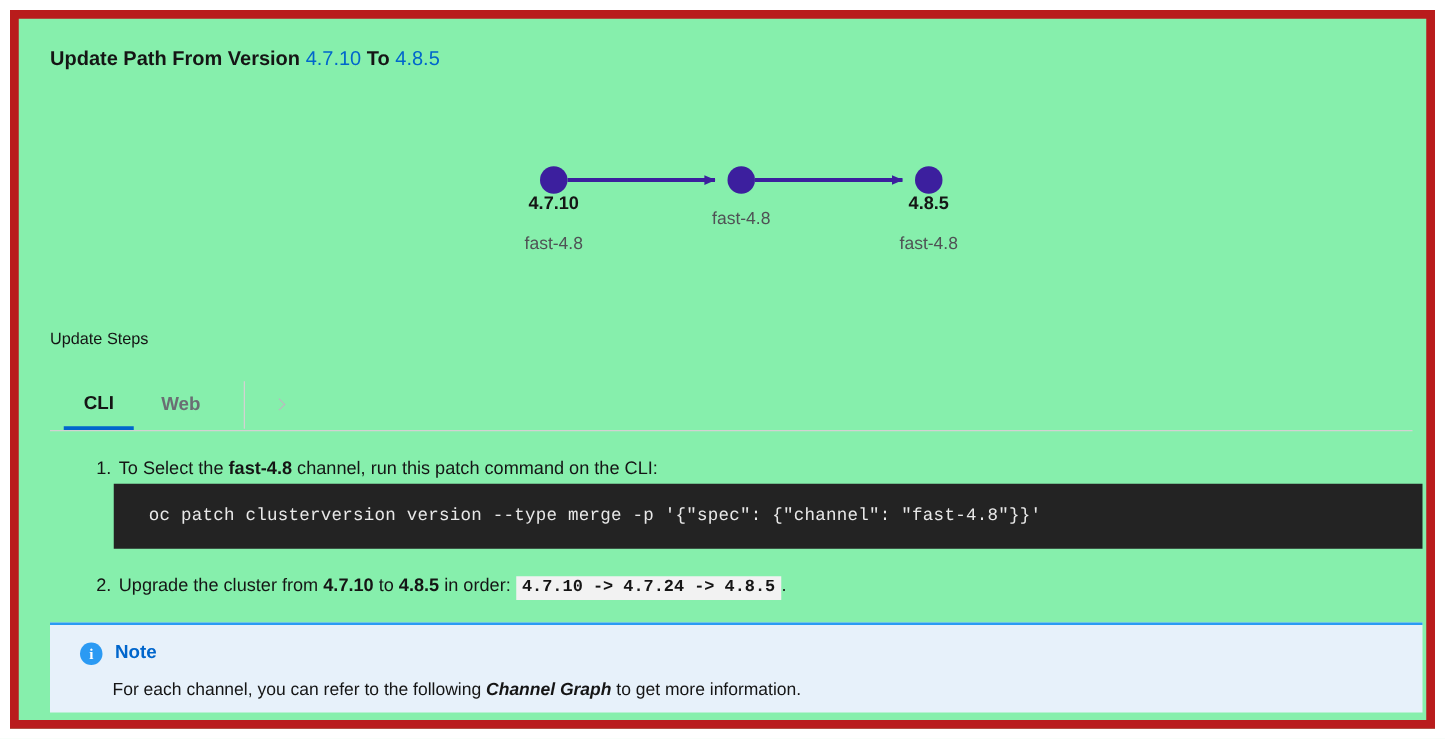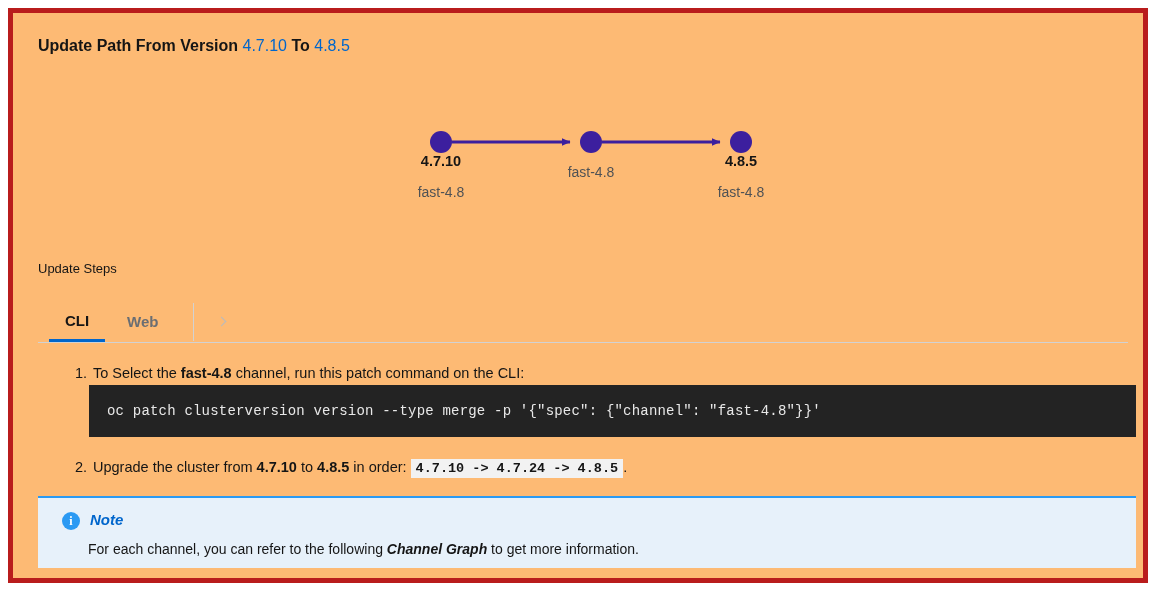--- a/index.html
+++ b/index.html
@@ -11,22 +11,22 @@
     font-family: "Liberation Sans", sans-serif;
     -webkit-font-smoothing: antialiased;
   }
 
   .card {
     position: absolute;
     left: 8px;
     top: 8px;
     width: 1140px;
     height: 575px;
-    background: #fdba74;
-    border: 5px solid #b91c1c;
+    background: #86efac;
+    border: 7px solid #b91c1c;
     overflow: hidden;
   }
 
   
   .page-title {
     position: absolute;
     left: 25px;
     top: 24px;
     font-size: 16px;
     font-weight: bold;
@@ -169,21 +169,21 @@
     width: 1047px;
     height: 52px;
     background: #232323;
     display: flex;
     align-items: center;
   }
   .code-block code {
     font-family: "Liberation Mono", "DejaVu Sans Mono", monospace;
     font-size: 14px;
     color: #e8e8e8;
-    padding-left: 18px;
+    padding-left: 28px;
     letter-spacing: 0.2px;
     white-space: pre;
   }
 
   .step2 { position: absolute; left: 58px; top: 443px; width: 1060px; }
 
   .inline-code {
     font-family: "Liberation Mono", "DejaVu Sans Mono", monospace;
     font-size: 13.5px;
     font-weight: bold;
@@ -220,21 +220,20 @@
     justify-content: center;
     line-height: 1;
   }
   .note-title {
     position: absolute;
     left: 52px;
     top: 13px;
     font-size: 15px;
     font-weight: bold;
     color: #0066cc;
-    font-style: italic;
   }
   .note-body {
     position: absolute;
     left: 50px;
     top: 41px;
     font-size: 14px;
     color: #151515;
     line-height: 20px;
   }
   .note-body b { font-weight: bold; font-style: italic; }

